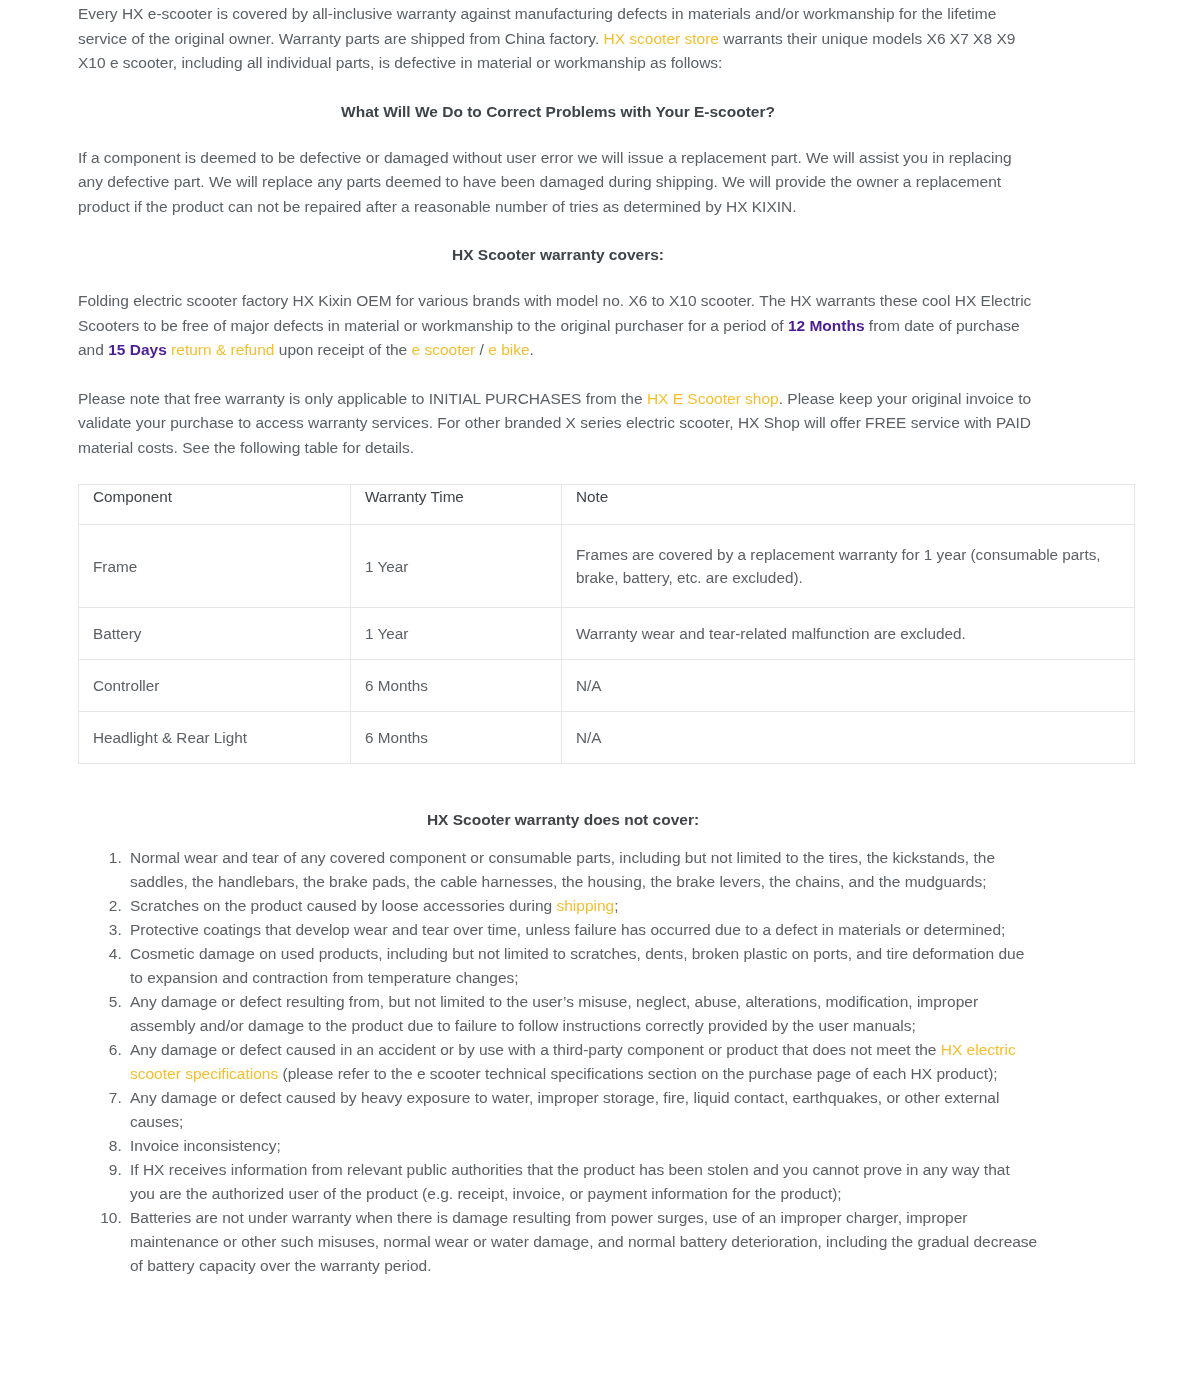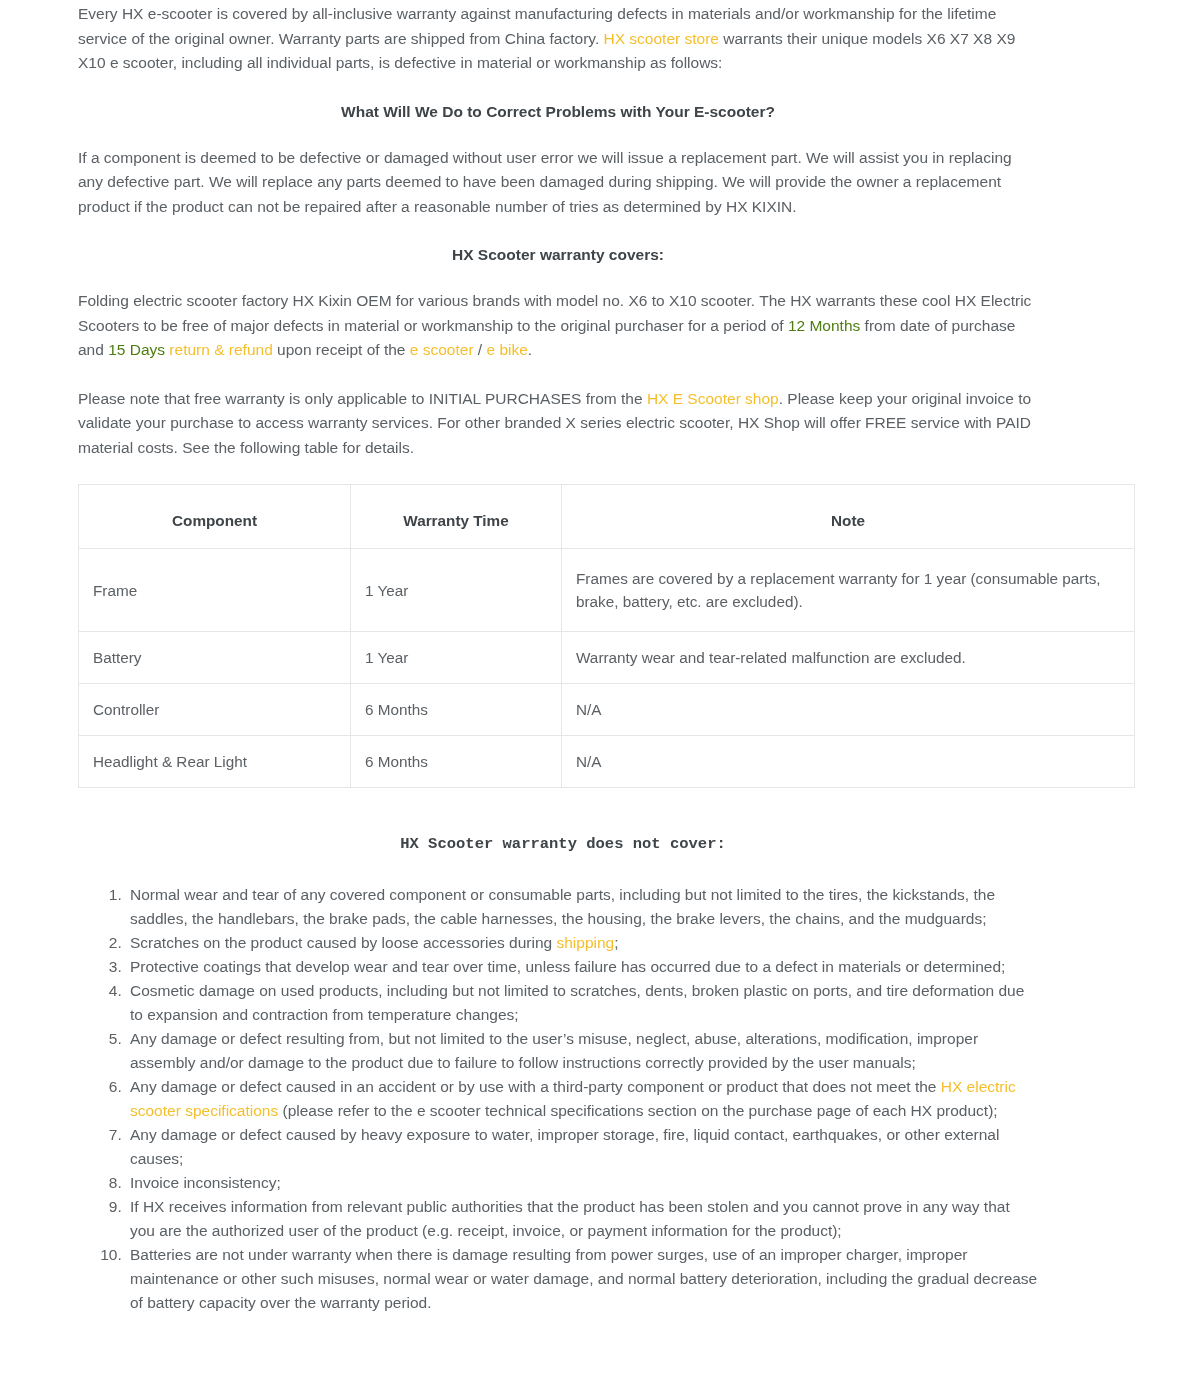--- a/index.html
+++ b/index.html
@@ -32,60 +32,59 @@
     font-size: 15.5px;
     line-height: 24px;
     font-weight: bold;
     color: #3f4448;
     text-align: center;
   }
   a.link {
     color: #f5bf2b;
     text-decoration: none;
   }
-  strong { color: #4d7c0f; font-weight: normal; }
+  strong { color: #4c1d95; font-weight: bold; }
 
   
   .warranty-table {
     width: 1056px;
     border-collapse: collapse;
     margin: 10px 0 28px 0;
     table-layout: fixed;
   }
   .warranty-table th,
   .warranty-table td {
     border: 1px solid #e6e6e6;
     text-align: left;
     vertical-align: middle;
     padding: 14px 14px 14px 14px;
     font-size: 15.3px;
     line-height: 23px;
   }
   .warranty-table th {
-    font-weight: bold;
+    font-weight: normal;
     color: #3f4448;
-    padding-top: 24px;
+    padding-top: 0;
     padding-bottom: 16px;
-    text-align: center;
   }
   .warranty-table td {
     color: #5b6065;
     font-weight: normal;
   }
   .col-component { width: 272px; }
   .col-warranty  { width: 211px; }
   .col-note      { width: 573px; }
   .row-tall td { padding-top: 18px; padding-bottom: 18px; }
 
   
   .not-covered-wrap {
     padding-left: 10px;
     margin-top: 44px;
   }
-  .not-covered-wrap h4.section-heading { margin-bottom: 27px; font-family: Liberation Mono, monospace; }
+  .not-covered-wrap h4.section-heading { margin-bottom: 14px; }
   ol.exclusions {
     margin: 0 0 26px 0;
     padding-left: 38px;
     list-style-position: outside;
   }
   ol.exclusions li {
     margin: 0 0 0 0;
     padding-left: 4px;
     line-height: 24px;
     color: #5b6065;

